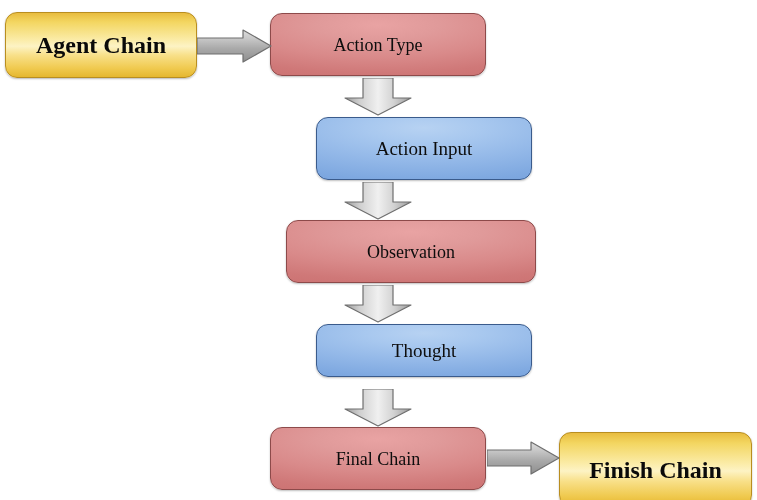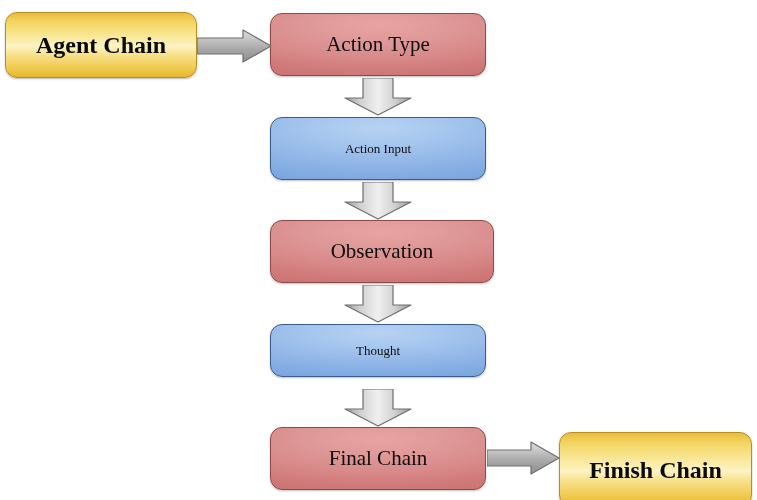--- a/index.html
+++ b/index.html
@@ -38,38 +38,39 @@
     border: 1.3px solid #8d4a4a;
     background:
       radial-gradient(ellipse 130% 110% at 50% 18%,
         #e9a3a3 0%,
         #e09a9a 22%,
         #d98a8a 48%,
         #cf7878 72%,
         #c96d6d 100%);
     box-shadow: 0 1px 2px rgba(0,0,0,0.25);
     color: #0d0d0d;
-    font-size: 21px;
+    font-size: 18px;
     font-family: "Liberation Sans", sans-serif;
   }
 
   
   .node.blue {
     border: 1.3px solid #3a5b8c;
     background:
       radial-gradient(ellipse 135% 120% at 50% 16%,
         #b7d2f2 0%,
         #a8c8ef 20%,
         #93b8e8 46%,
         #7ea8e0 72%,
         #6f9bd8 100%);
     box-shadow: 0 1px 2px rgba(0,0,0,0.25);
     color: #0d0d0d;
-    font-size: 13px;
+    font-size: 19px;
     font-family: "Liberation Sans", sans-serif;
+    margin-left: 46px;
   }
 
   
   .node.gold {
     border: 1.6px solid #b98e20;
     background:
       linear-gradient(180deg,
         #e8bc3f 0%,
         #f3d661 14%,
         #fbeca8 42%,
@@ -120,21 +121,21 @@
   </div>
 
   <div class="node red" style="left:270px; top:13px;  width:216px; height:63px;">
     <span class="node-label">Action Type</span>
   </div>
 
   <div class="node blue" style="left:270px; top:117px; width:216px; height:63px;">
     <span class="node-label">Action Input</span>
   </div>
 
-  <div class="node red" style="left:270px; top:220px; width:224px; height:63px;align-items:center;">
+  <div class="node red" style="left:286px; top:220px; width:250px; height:63px;align-items:center;">
     <span class="node-label">Observation</span>
   </div>
 
   <div class="node blue" style="left:270px; top:324px; width:216px; height:53px;">
     <span class="node-label">Thought</span>
   </div>
 
   <div class="node red" style="left:270px; top:427px; width:216px; height:63px;">
     <span class="node-label">Final Chain</span>
   </div>

